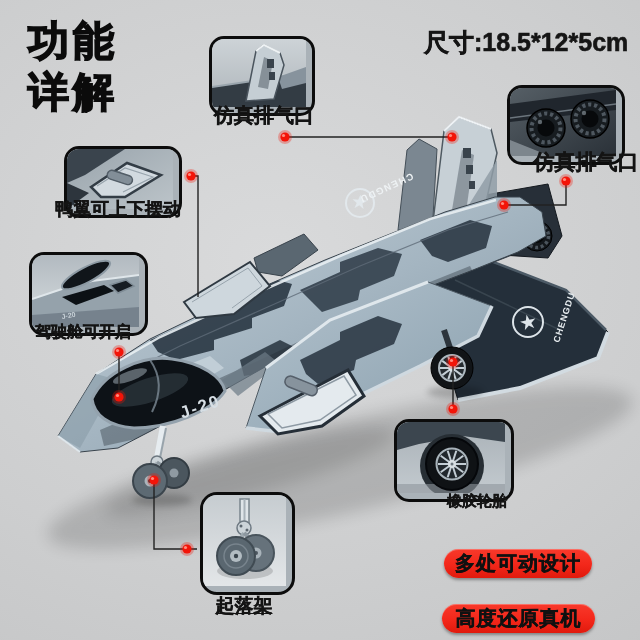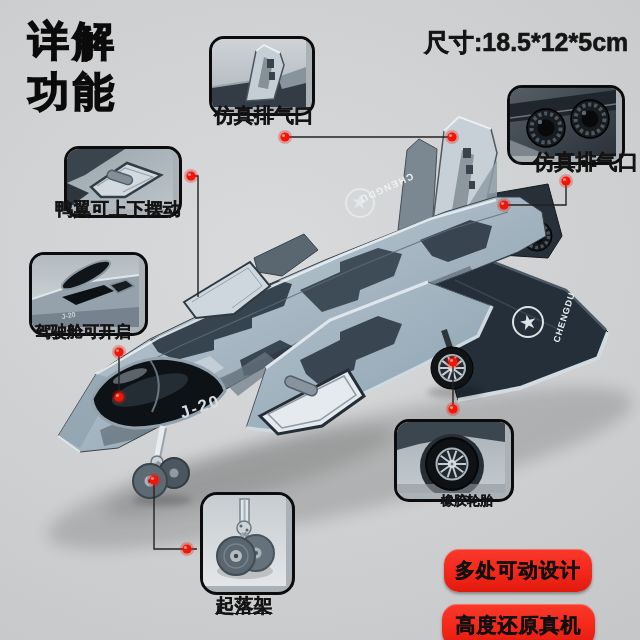--- a/index.html
+++ b/index.html
@@ -14,22 +14,22 @@
   .hdr-size{position:absolute;left:424px;top:26px;font-size:25px;font-weight:bold;color:#151515;
     -webkit-text-stroke:.6px #151515;}
   .callout-box{position:absolute;border:3px solid #0c0c0c;border-radius:15px;overflow:hidden;background:#aab2b8;}
   .callout-label{position:absolute;font-weight:bold;color:#141414;text-align:center;white-space:nowrap;
     -webkit-text-stroke:.4px #141414;}
   .lbl-tail{left:194px;top:102px;width:140px;font-size:20px;}
   .lbl-exhaust{left:495px;top:148px;width:140px;font-size:21px;padding-left:21px;}
   .lbl-canard{left:36px;top:197px;width:164px;font-size:18px;}
   .lbl-cockpit{left:20px;top:322px;width:126px;font-size:16px;}
   .lbl-gear{left:192px;top:593px;width:104px;font-size:19px;text-decoration:underline;}
-  .lbl-tire{left:411px;top:492px;width:112px;font-size:13px;}
-  .badge{position:absolute;height:43px;border-radius:15px;
+  .lbl-tire{left:395px;top:492px;width:112px;font-size:15px;text-align:right;}
+  .badge{position:absolute;height:29px;border-radius:15px;
     background:linear-gradient(#f8392b 0%,#f3271a 55%,#e01a0d 100%);
     color:#0d0d0d;font-weight:bold;font-size:20px;display:flex;align-items:center;justify-content:center;
     box-shadow:0 2px 3px rgba(0,0,0,.35), inset 0 1px 0 rgba(255,255,255,.28);
     letter-spacing:1px;-webkit-text-stroke:.5px #111;}
   .badge-1{left:444px;top:549px;width:148px;}
   .badge-2{left:442px;top:604px;width:153px;}
 </style>
 </head>
 <body>
 
@@ -247,22 +247,22 @@
         </g>
       <g>
           <circle cx="453" cy="409" r="7" fill="#f31408" opacity=".3"></circle>
           <circle cx="453" cy="409" r="4.6" fill="#f31408"></circle>
           <circle cx="451.5" cy="407.5" r="1.6" fill="#ff8a7d"></circle>
         </g>
     </g>
   </svg>
 
   <div class="hdr-title">
+    <span style="display:block">功能</span>
     <span style="display:block">详解</span>
-    <span style="display:block">功能</span>
   </div>
   <div class="hdr-size">尺寸:18.5*12*5cm</div>
 
   <div class="callout-box" style="left:209px;top:36px;width:100px;height:74px;">
     <svg width="94" height="68" viewBox="0 0 94 68">
       <defs>
           <linearGradient id="tb-bg" x1="0" y1="0" x2="0" y2="1">
             <stop offset="0" stop-color="#cdd3d7"></stop>
             <stop offset="1" stop-color="#aeb5ba"></stop>
           </linearGradient>

